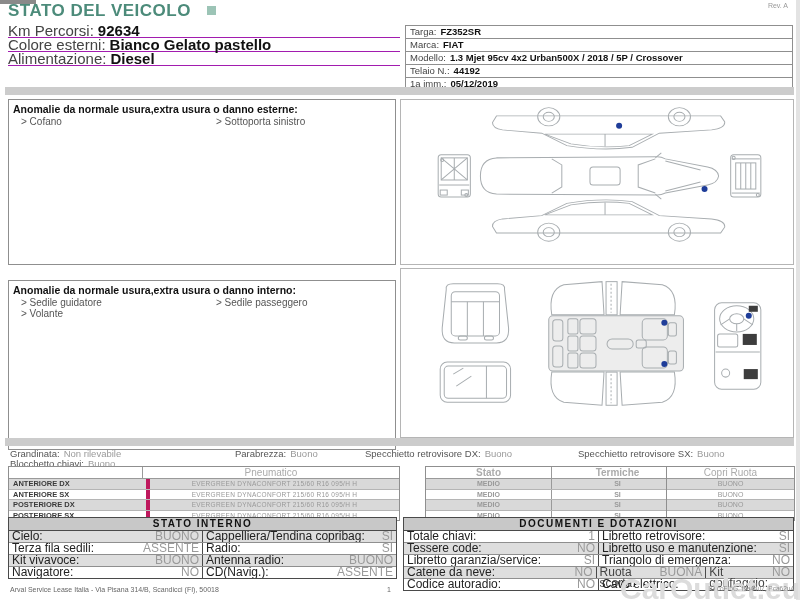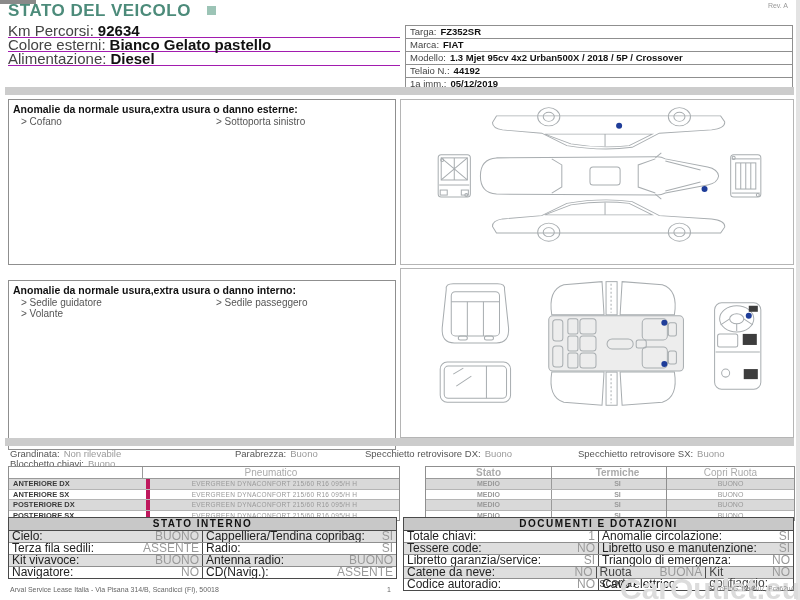--- a/index.html
+++ b/index.html
@@ -405,21 +405,21 @@
   </div>
 
   <div class="abs btable b-right">
     <div class="bhead">DOCUMENTI E DOTAZIONI</div>
     <div class="brow">
       <span class="bcell first">
           <span class="lbl">Totale chiavi:</span>
           <span class="gval">1</span>
         </span>
       <span class="bcell">
-          <span class="lbl">Anomalie circolazione:</span>
+          <span class="lbl">Libretto retrovisore:</span>
           <span class="gval">SI</span>
         </span>
     </div>
     <div class="brow odd">
       <span class="bcell first">
           <span class="lbl">Tessere code:</span>
           <span class="gval">NO</span>
         </span>
       <span class="bcell">
           <span class="lbl">Libretto uso e manutenzione:</span>

